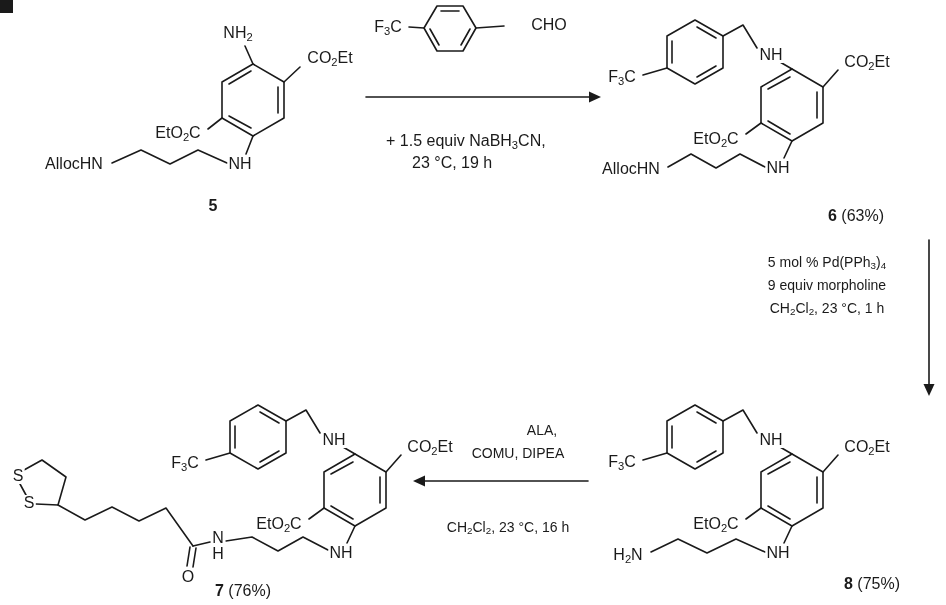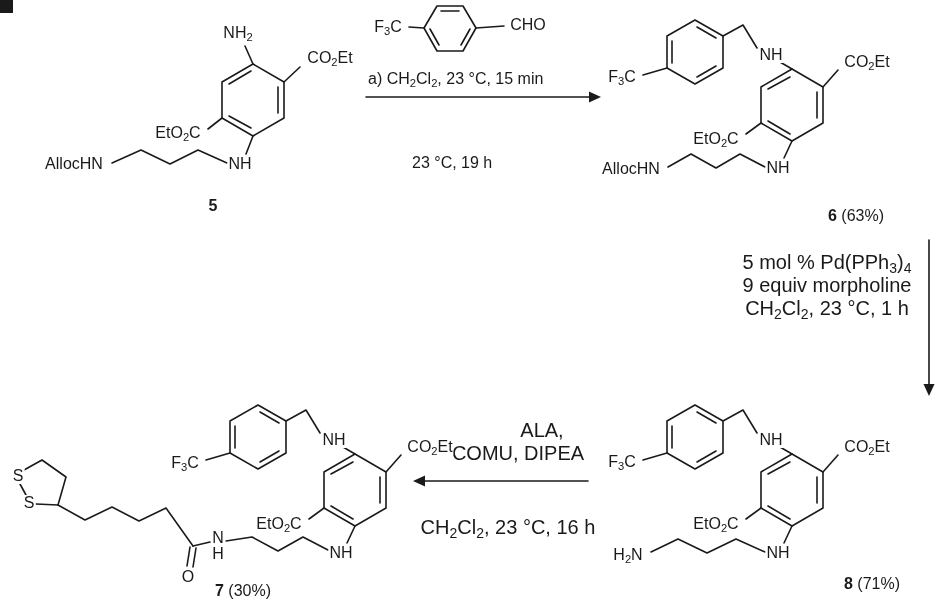--- a/index.html
+++ b/index.html
@@ -28,21 +28,21 @@
     position:absolute;
     transform:translateY(-50%);
     white-space:nowrap;
     font-size:16px;
     line-height:1;
   }
   .condc{
     position:absolute;
     transform:translate(-50%,-50%);
     white-space:nowrap;
-    font-size:20px;
+    font-size:14px;
     line-height:1;
   }
   .num{font-weight:bold;}
   sub{font-size:0.7em;line-height:0;position:relative;top:0.25em;vertical-align:baseline;}
   .corner{position:absolute;left:0;top:0;width:13px;height:13px;background:#1a1a1a;}
 </style>
 </head>
 <body>
 
 <div id="scheme">
@@ -128,54 +128,54 @@
   </svg>
 
   <span class="lbl" style="left:238px;top:33px">NH<sub>2</sub></span>
   <span class="lbl" style="left:330px;top:58px">CO<sub>2</sub>Et</span>
   <span class="lbl" style="left:178px;top:133px">EtO<sub>2</sub>C</span>
   <span class="lbl" style="left:74px;top:164px">AllocHN</span>
   <span class="lbl" style="left:240px;top:164px">NH</span>
   <span class="lbl num nobg" style="left:213px;top:206px">5</span>
 
   <span class="lbl" style="left:388px;top:27px">F<sub>3</sub>C</span>
-  <span class="lbl" style="left:528px;top:25px">CHO</span>
+  <span class="lbl" style="left:549px;top:25px">CHO</span>
 
-  <span class="cond" style="left:368px;top:79px">a) CH<sub>2</sub>Cl<sub>2</sub>, 23 °C, 15 min</span>
+  <span class="cond" style="left:386px;top:141px">+ 1.5 equiv NaBH<sub>3</sub>CN,</span>
   <span class="cond" style="left:412px;top:163px">23 °C, 19 h</span>
 
   <span class="lbl" style="left:622px;top:77px">F<sub>3</sub>C</span>
   <span class="lbl" style="left:771px;top:55px">NH</span>
   <span class="lbl" style="left:867px;top:62px">CO<sub>2</sub>Et</span>
   <span class="lbl" style="left:716px;top:139px">EtO<sub>2</sub>C</span>
   <span class="lbl" style="left:631px;top:169px">AllocHN</span>
   <span class="lbl" style="left:778px;top:168px">NH</span>
   <span class="lbl nobg" style="left:856px;top:216px"><b class="num">6</b>&nbsp;<span>(63%)</span></span>
 
   <span class="condc" style="left:827px;top:262px">5 mol % Pd(PPh<sub>3</sub>)<sub>4</sub></span>
   <span class="condc" style="left:827px;top:285px">9 equiv morpholine</span>
   <span class="condc" style="left:827px;top:308px">CH<sub>2</sub>Cl<sub>2</sub>, 23 °C, 1 h</span>
 
   <span class="lbl" style="left:622px;top:462px">F<sub>3</sub>C</span>
   <span class="lbl" style="left:771px;top:440px">NH</span>
   <span class="lbl" style="left:867px;top:447px">CO<sub>2</sub>Et</span>
   <span class="lbl" style="left:716px;top:524px">EtO<sub>2</sub>C</span>
   <span class="lbl" style="left:628px;top:555px">H<sub>2</sub>N</span>
   <span class="lbl" style="left:778px;top:553px">NH</span>
-  <span class="lbl nobg" style="left:872px;top:584px"><b class="num">8</b>&nbsp;<span>(71%)</span></span>
+  <span class="lbl nobg" style="left:872px;top:584px"><b class="num">8</b>&nbsp;<span>(75%)</span></span>
 
   <span class="condc" style="left:542px;top:430px">ALA,</span>
   <span class="condc" style="left:518px;top:453px">COMU, DIPEA</span>
   <span class="condc" style="left:508px;top:527px">CH<sub>2</sub>Cl<sub>2</sub>, 23 °C, 16 h</span>
 
   <span class="lbl" style="left:185px;top:463px">F<sub>3</sub>C</span>
   <span class="lbl" style="left:334px;top:440px">NH</span>
   <span class="lbl" style="left:430px;top:447px">CO<sub>2</sub>Et</span>
   <span class="lbl" style="left:279px;top:524px">EtO<sub>2</sub>C</span>
   <span class="lbl" style="left:341px;top:553px">NH</span>
   <span class="lbl" style="left:218px;top:538px">N</span>
   <span class="lbl" style="left:218px;top:554px">H</span>
   <span class="lbl" style="left:188px;top:577px">O</span>
   <span class="lbl" style="left:18px;top:476px">S</span>
   <span class="lbl" style="left:29px;top:503px">S</span>
-  <span class="lbl nobg" style="left:243px;top:591px"><b class="num">7</b>&nbsp;<span>(30%)</span></span>
+  <span class="lbl nobg" style="left:243px;top:591px"><b class="num">7</b>&nbsp;<span>(76%)</span></span>
 
 </div>
 
 </body></html>

